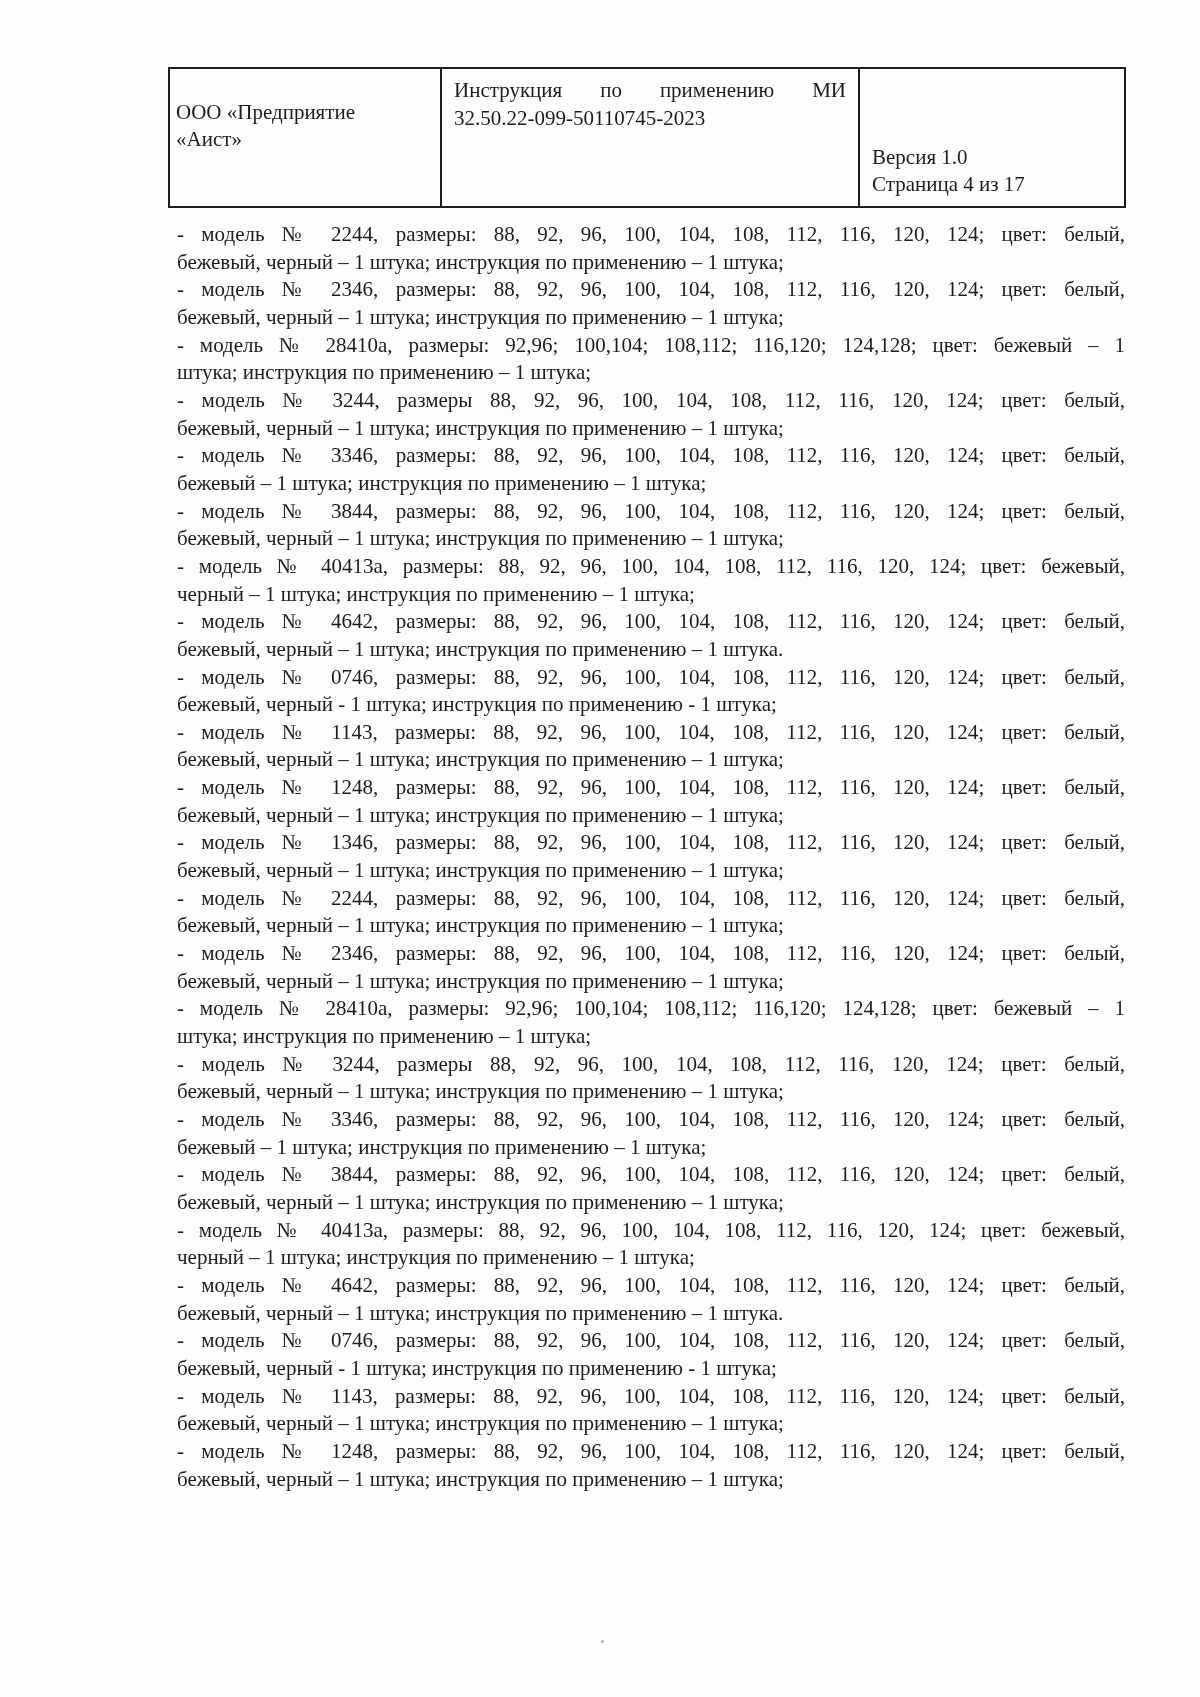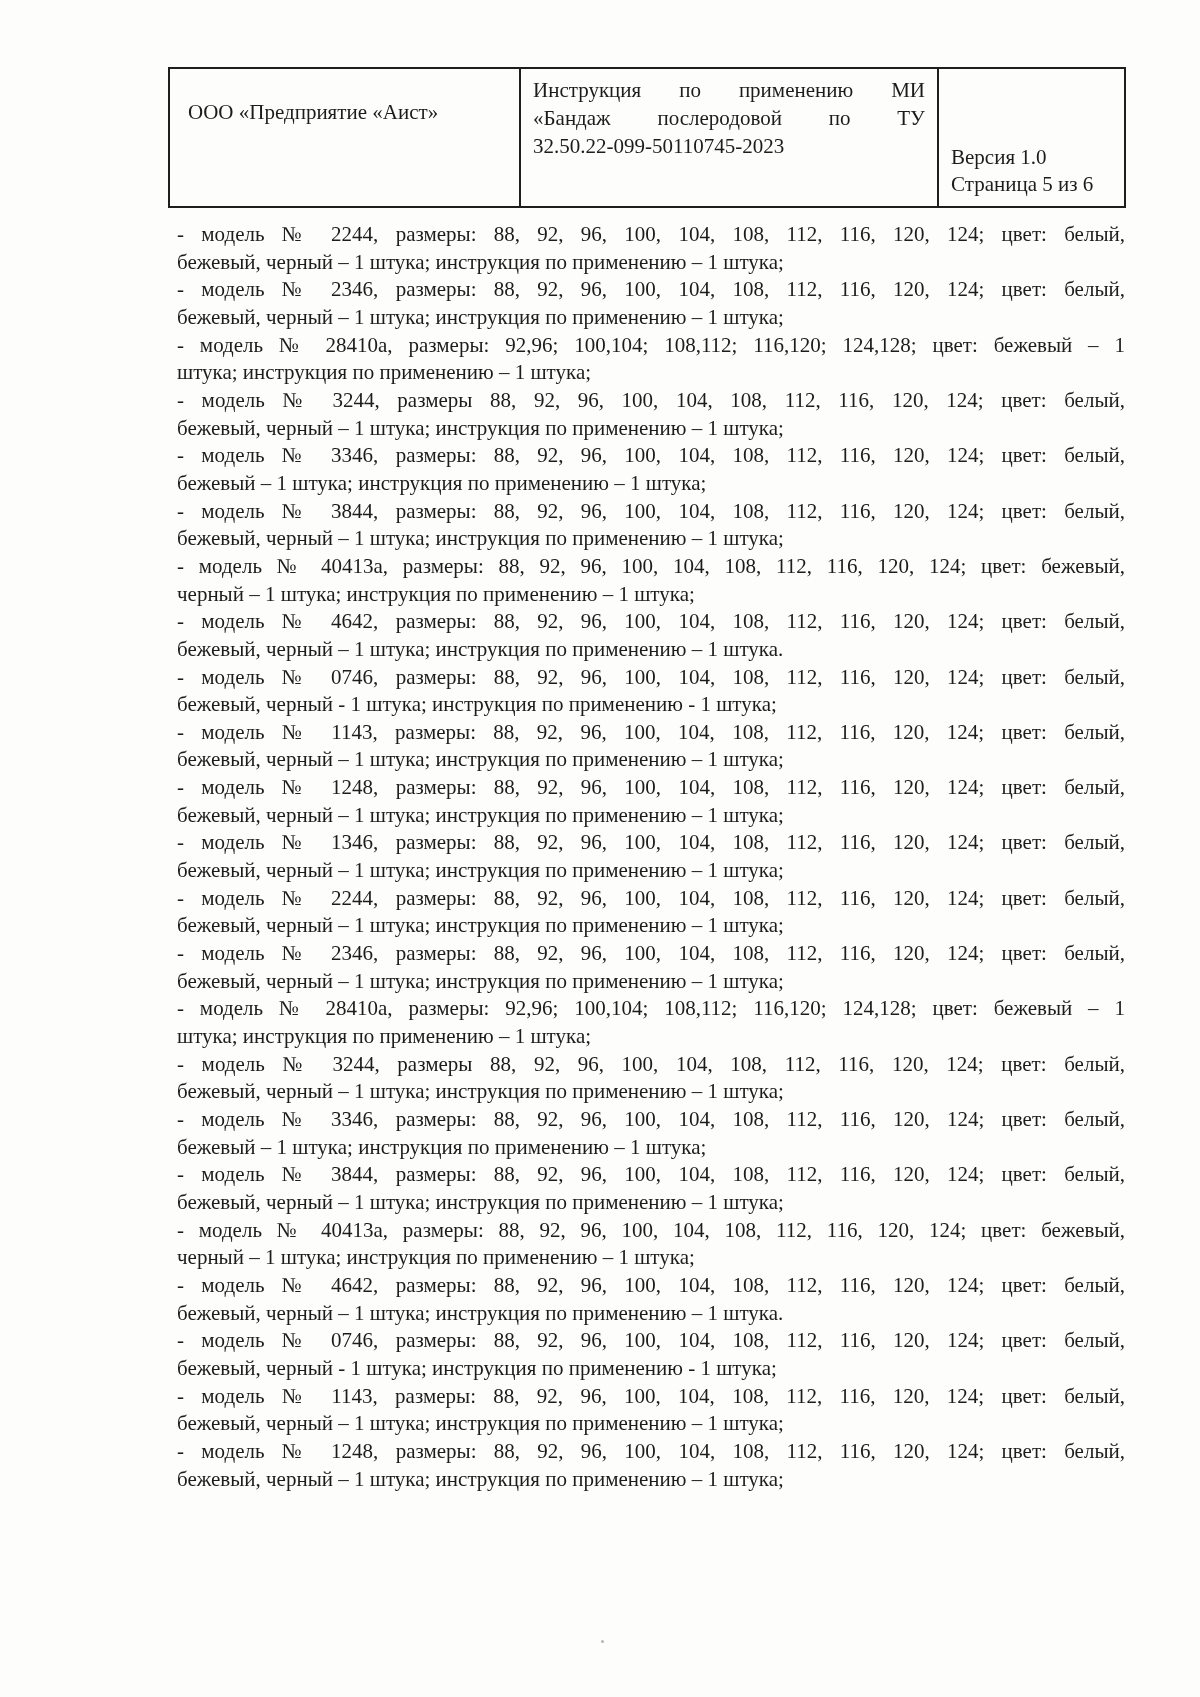--- a/index.html
+++ b/index.html
@@ -27,22 +27,22 @@
     border: 2px solid #1f1d1d;
     box-sizing: border-box;
     background: #fdfdfc;
   }
   .header-cell {
     box-sizing: border-box;
     font-size: 21px;
     line-height: 27px;
   }
   .cell-company {
-    width: 349px;
-    padding: 30px 14px 0 18px;
+    width: 270px;
+    padding: 30px 14px 0 6px;
   }
   .cell-title {
     width: 418px;
     border-left: 2px solid #1f1d1d;
     padding: 7px 12px 6px 12px;
   }
   .cell-version {
     width: 217px;
     flex: 1;
     border-left: 2px solid #1f1d1d;
@@ -85,27 +85,26 @@
 
 <div class="page">
 
   <div class="header-table">
     <div class="header-cell cell-company">
       <span>ООО «Предприятие «Аист»</span>
     </div>
     <div class="header-cell cell-title">
         <div class="para">
           <div class="tline">Инструкция по применению МИ</div>
-          <div class="tline">«Бандаж послеродовой по ТУ</div>
           <div class="tline end">32.50.22-099-50110745-2023</div>
         </div>
       </div>
     <div class="header-cell cell-version">
       <div>Версия 1.0</div>
-      <div>Страница 5 из 6</div>
+      <div>Страница 4 из 17</div>
     </div>
   </div>
 
   <div class="body-text">
       <div class="para">
         <div class="tline">- модель № 2244, размеры: 88, 92, 96, 100, 104, 108, 112, 116, 120, 124; цвет: белый,</div>
         <div class="tline end">бежевый, черный – 1 штука; инструкция по применению – 1 штука;</div>
       </div>
       <div class="para">
         <div class="tline">- модель № 2346, размеры: 88, 92, 96, 100, 104, 108, 112, 116, 120, 124; цвет: белый,</div>

